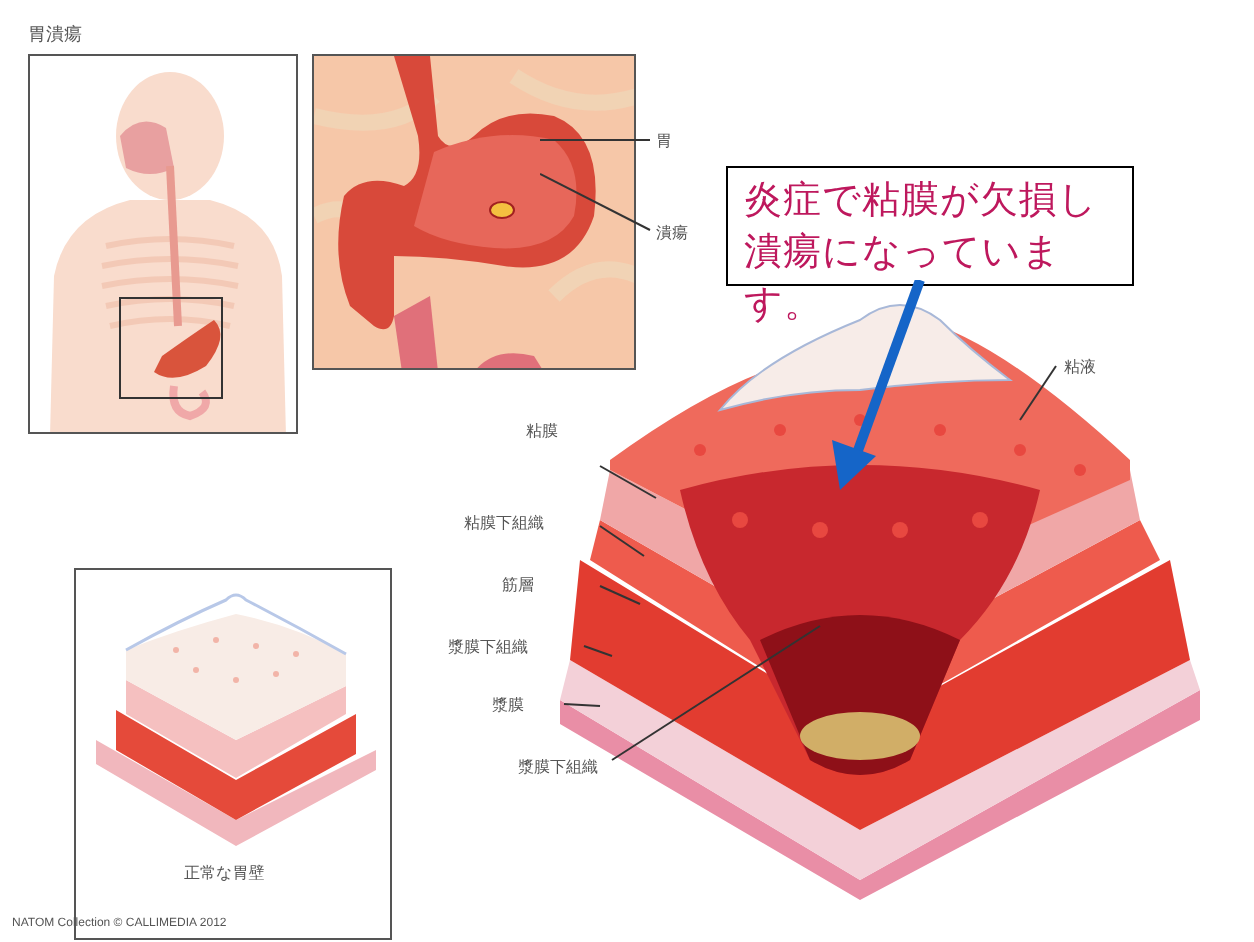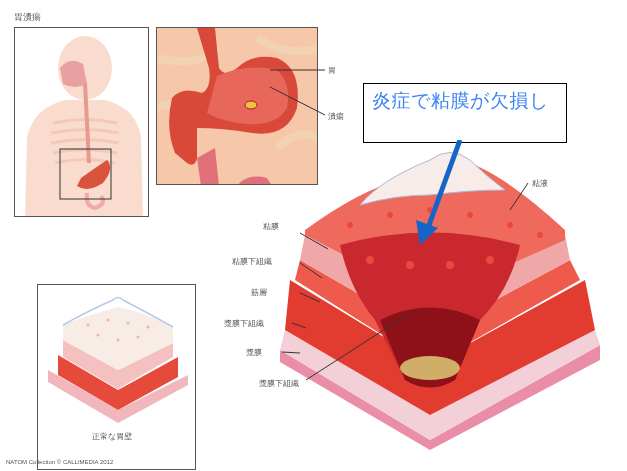--- a/index.html
+++ b/index.html
@@ -2,21 +2,21 @@
 <html><head>
 <meta charset="utf-8">
 <style>
   html,body{margin:0;padding:0;background:#fff;}
   body{width:627px;height:471px;position:relative;overflow:hidden;font-family:"DejaVu Serif",serif;}
   .abs{position:absolute;}
   .title{left:14px;top:11px;font-size:9px;color:#555;}
   .panel{border:1px solid #555;box-sizing:border-box;background:#fff;overflow:hidden;}
   .lbl{font-size:8px;color:#555;white-space:nowrap;}
   .callout{left:363px;top:83px;width:204px;height:60px;border:1.5px solid #000;background:#fff;box-sizing:border-box;
-    font-family:"DejaVu Sans",sans-serif;font-size:19px;line-height:26px;color:#3b82f6;padding:3px 0 0 8px;letter-spacing:0.5px;}
+    font-family:"DejaVu Sans",sans-serif;font-size:19px;line-height:26px;color:#be185d;padding:3px 0 0 8px;letter-spacing:0.5px;}
   .footer{left:6px;top:459px;font-family:"Liberation Sans",sans-serif;font-size:6px;color:#555;}
   .caption{font-size:8px;color:#555;}
 </style>
 </head>
 <body>
 
 <div class="abs title">胃潰瘍</div>
 
 <div class="abs panel" style="left:14px;top:27px;width:135px;height:190px;">
   <svg width="135" height="190">
@@ -55,20 +55,21 @@
 </div>
 <svg class="abs" style="left:270px;top:60px;" width="90" height="70">
   <line x1="0" y1="10" x2="55" y2="10" stroke="#333" stroke-width="1"></line>
   <line x1="0" y1="27" x2="55" y2="55" stroke="#333" stroke-width="1"></line>
 </svg>
 <div class="abs lbl" style="left:328px;top:65px;">胃</div>
 <div class="abs lbl" style="left:328px;top:111px;text-align:right;">潰瘍</div>
 
 <div class="abs callout">
   <div>炎症で粘膜が欠損し</div>
+  <div>潰瘍になっています。</div>
 </div>
 
 <div class="abs panel" style="left:37px;top:284px;width:159px;height:186px;text-align:center;">
   <svg width="159" height="140">
     <path d="M10,85 L80,125 L150,90 L150,100 L80,138 L10,97 Z" fill="#f1b7bd"></path>
     <path d="M20,70 L80,105 L140,72 L140,92 L80,125 L20,90 Z" fill="#e54a3a"></path>
     <path d="M25,55 L80,85 L135,58 L135,72 L80,104 L25,72 Z" fill="#f5c0c0"></path>
     <path d="M25,40 Q50,30 80,22 Q110,28 135,42 L135,58 L80,85 L25,55 Z" fill="#f8ece6"></path>
     <path d="M25,40 Q52,25 75,15 Q80,10 85,15 Q110,28 135,42" fill="none" stroke="#b8c8e8" stroke-width="1.5"></path>
     <g fill="#f2b4a8">
@@ -116,21 +117,21 @@
 
 <svg class="abs" style="left:220px;top:175px;" width="390" height="215">
   <line x1="80" y1="58" x2="108" y2="74" stroke="#333" stroke-width="1"></line>
   <line x1="80" y1="88" x2="102" y2="103" stroke="#333" stroke-width="1"></line>
   <line x1="80" y1="118" x2="100" y2="127" stroke="#333" stroke-width="1"></line>
   <line x1="72" y1="148" x2="86" y2="153" stroke="#333" stroke-width="1"></line>
   <line x1="62" y1="177" x2="80" y2="178" stroke="#333" stroke-width="1"></line>
   <line x1="86" y1="205" x2="190" y2="138" stroke="#333" stroke-width="1"></line>
   <line x1="308" y1="8" x2="290" y2="35" stroke="#333" stroke-width="1"></line>
 </svg>
-<div class="abs lbl" style="left:263px;top:221px;">粘膜</div>
+<div class="abs lbl" style="left:263px;top:210px;">粘膜</div>
 <div class="abs lbl" style="left:232px;top:256px;">粘膜下組織</div>
 <div class="abs lbl" style="left:251px;top:287px;">筋層</div>
 <div class="abs lbl" style="left:224px;top:318px;">漿膜下組織</div>
 <div class="abs lbl" style="left:246px;top:347px;">漿膜</div>
 <div class="abs lbl" style="left:259px;top:378px;">漿膜下組織</div>
 <div class="abs lbl" style="left:532px;top:178px;text-align:center;">粘液</div>
 
 <div class="abs footer">NATOM Collection © CALLIMEDIA 2012</div>
 
 </body></html>

